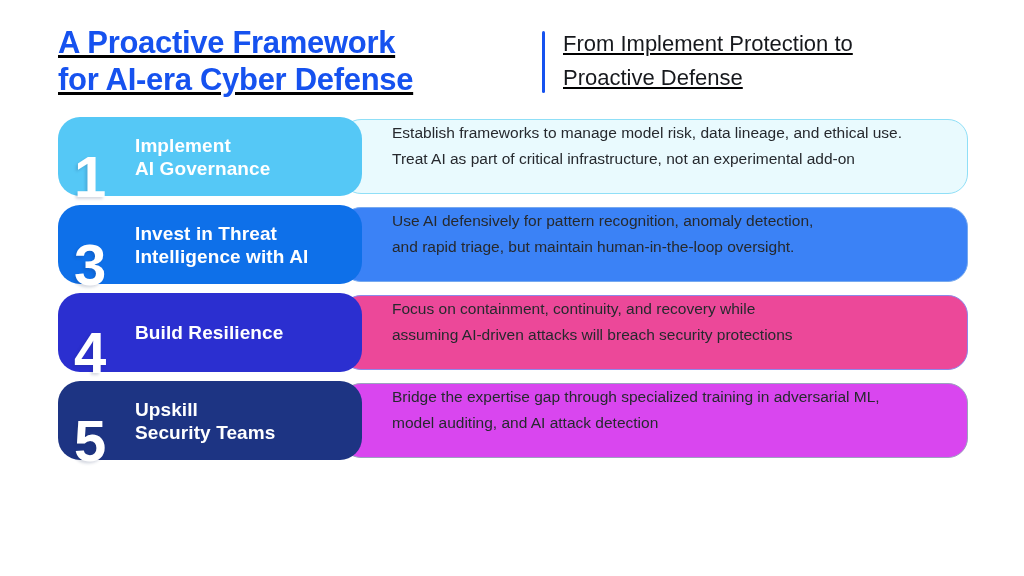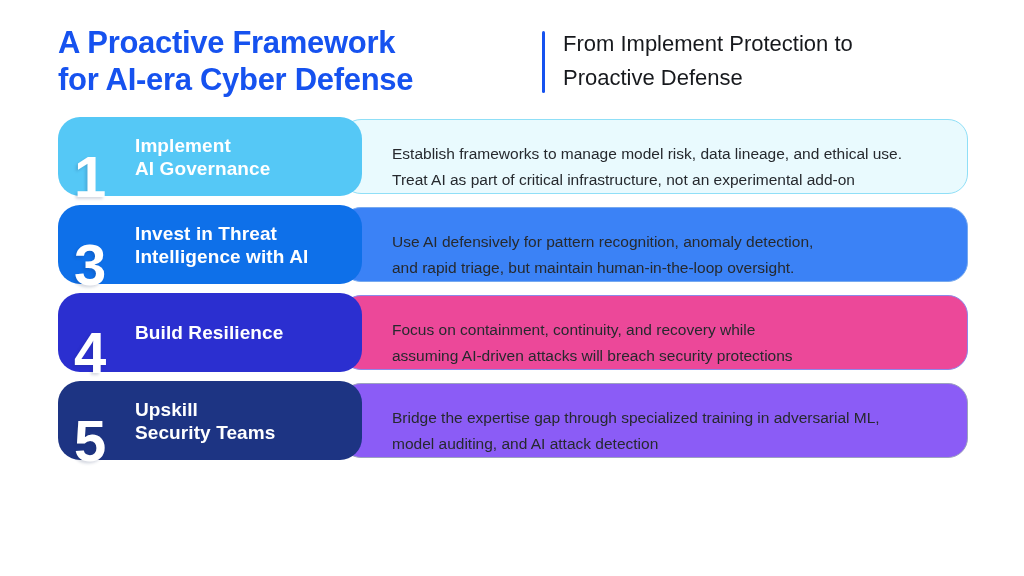--- a/index.html
+++ b/index.html
@@ -12,20 +12,21 @@
   }
 
   
   .header {
     position: absolute;
     top: 24px;
     left: 58px;
     right: 40px;
     display: flex;
     align-items: flex-start;
+    text-decoration: underline;
   }
   .main-title {
     width: 484px;
     font-size: 31px;
     font-weight: bold;
     line-height: 37px;
     letter-spacing: -0.3px;
     white-space: pre-line;
   }
   .header-divider {
@@ -60,21 +61,21 @@
   }
   .step-panel {
     position: absolute;
     left: 283px;
     right: 0;
     top: 2px;
     bottom: 2px;
     border-radius: 20px;
     border: 1.5px solid transparent;
     display: flex;
-    align-items: flex-end;
+    align-items: flex-start;
     padding-left: 50px;
     padding-right: 12px;
     z-index: 1;
   }
   .step-desc {
     font-size: 15.5px;
     line-height: 26px;
     color: #26292e;
     white-space: pre-line;
   }
@@ -152,21 +153,21 @@
       <div class="step-desc">Focus on containment, continuity, and recovery while
 assuming AI-driven attacks will breach security protections</div>
     </div>
     <div class="step-block" style="background-color: rgb(43, 47, 208);">
       <div class="step-title">Build Resilience</div>
       <div class="step-number">4</div>
     </div>
   </div>
 
   <div class="step-row">
-    <div class="step-panel" style="background-color: #8b5cf6; border-color: rgb(156, 161, 191);">
+    <div class="step-panel" style="background-color: #d946ef; border-color: rgb(156, 161, 191);">
       <div class="step-desc">Bridge the expertise gap through specialized training in adversarial ML,
 model auditing, and AI attack detection</div>
     </div>
     <div class="step-block" style="background-color: rgb(29, 52, 131);">
       <div class="step-title">Upskill
 Security Teams</div>
       <div class="step-number">5</div>
     </div>
   </div>
 

